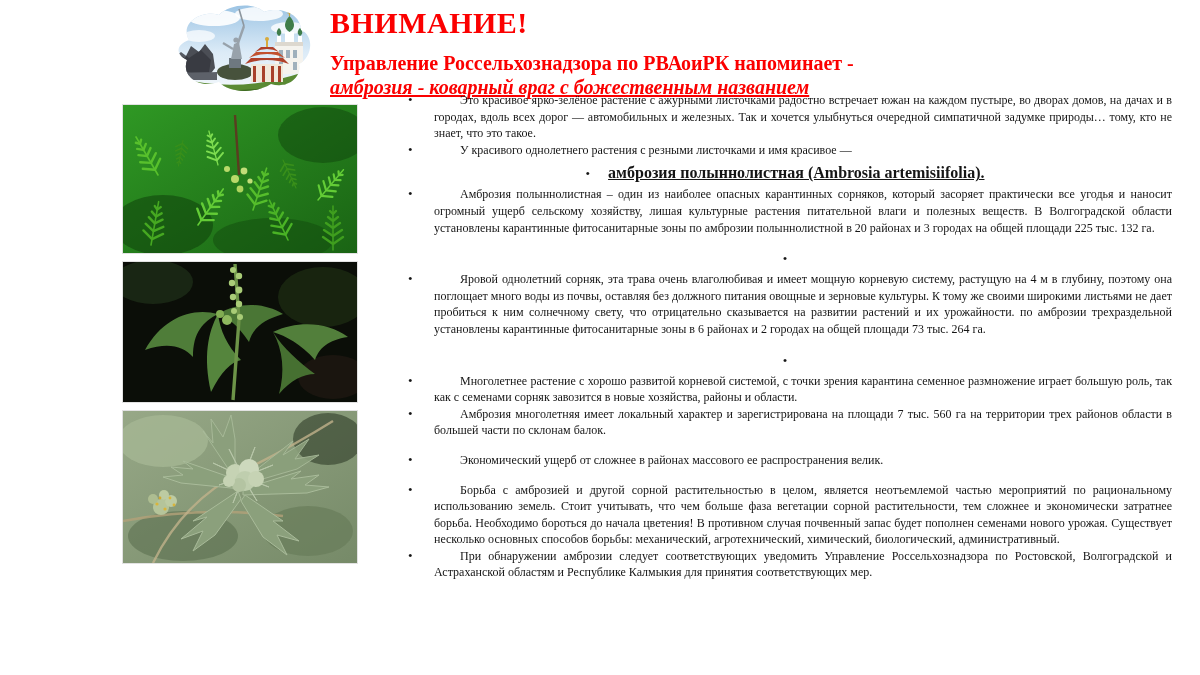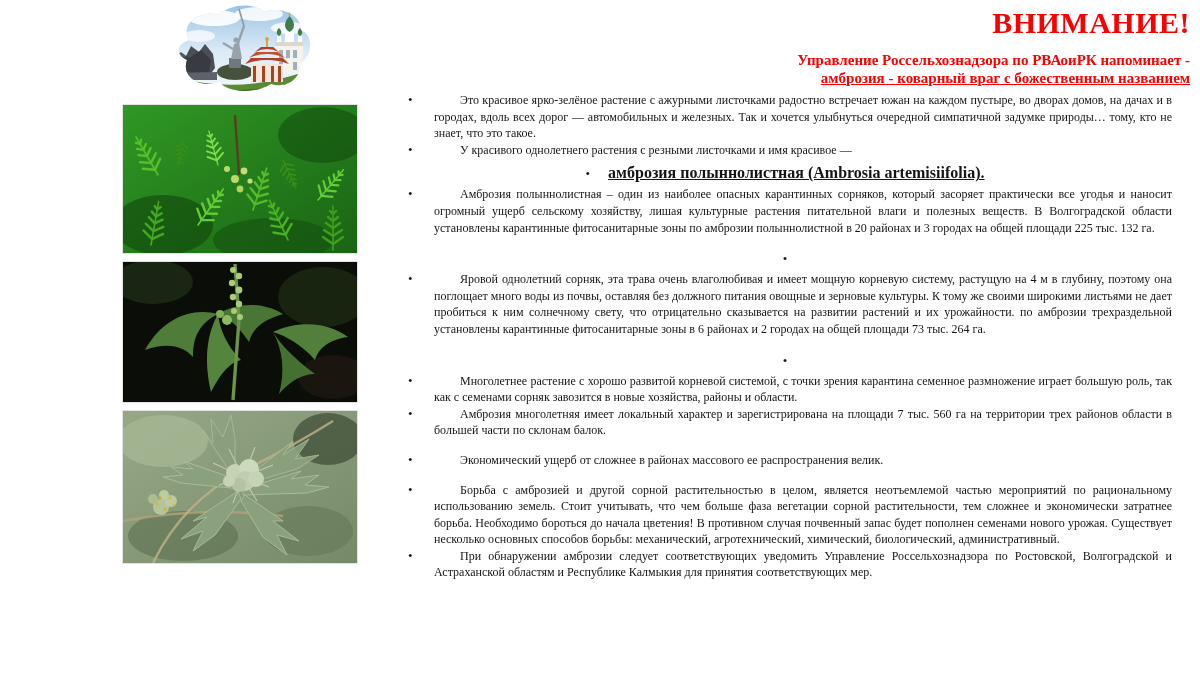--- a/index.html
+++ b/index.html
@@ -3,26 +3,26 @@
 <meta charset="utf-8">
 <style>
   html,body{margin:0;padding:0;background:#888;}
   .page{
     position:relative;width:1200px;height:675px;background:#ffffff;
     margin:0 auto;overflow:hidden;
     font-family:"Liberation Serif","DejaVu Serif",serif;color:#151515;
   }
   
   .logo{position:absolute;left:158px;top:2px;width:162px;height:94px;}
-  .header-titles{position:absolute;left:330px;top:6px;width:860px;text-align:right;}
+  .header-titles{position:absolute;left:330px;top:6px;width:860px;text-align:left;}
   .main-title{
     font-size:30px;font-weight:bold;letter-spacing:.5px;margin:0;
   }
-  .subtitle{margin-top:12px;font-weight:bold;font-size:15px;line-height:1.18;}
-  .subtitle .u{text-decoration:underline;}
+  .subtitle{margin-top:12px;font-weight:bold;font-size:20px;line-height:1.18;}
+  .subtitle .u{text-decoration:underline;font-style:italic;}
   
   .photos{position:absolute;left:122px;top:104px;width:236px;}
   .photo{display:block;margin:0;border:1px solid #e2e2e2;line-height:0;}
   .photo+.photo{margin-top:7px;}
   .photo svg{display:block;}
   
   .text-col{position:absolute;left:398px;top:92px;width:774px;}
   .bullet{
     position:relative;padding-left:36px;text-indent:26px;
     text-align:justify;font-size:12px;line-height:16.6px;

